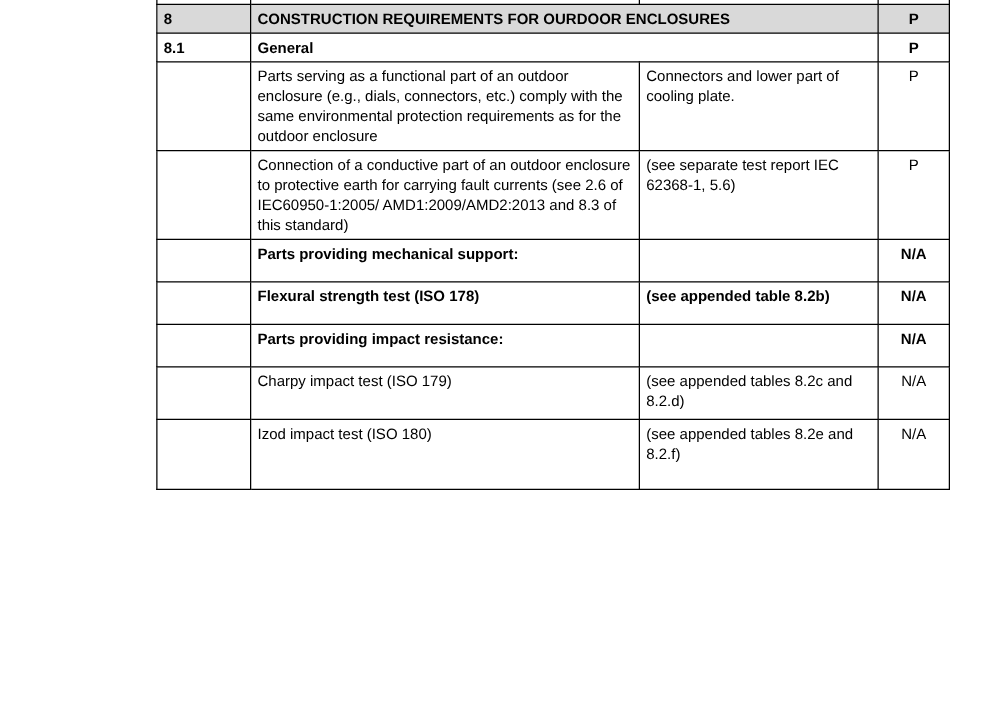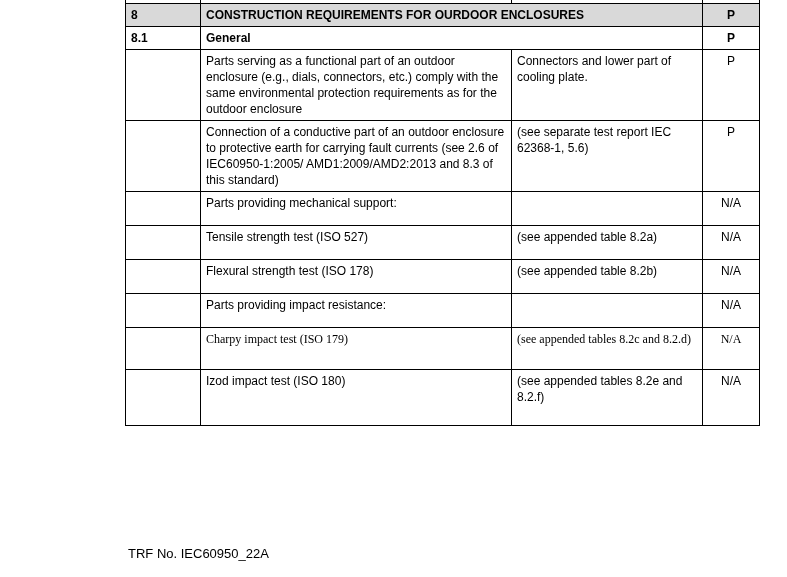--- a/index.html
+++ b/index.html
@@ -45,23 +45,23 @@
   tr.section td {
     font-weight: bold;
   }
   tr.shaded td {
     background: #d9d9d9;
   }
   td.plain {
     font-weight: normal;
   }
   tr.h22 { height: 22px; }
-  tr.h23 { height: 34px; }
+  tr.h23 { height: 34px; font-weight: bold; }
   tr.h40 { height: 40px; }
-  tr.h42 { height: 42px; font-family: Liberation Serif, serif; }
+  tr.h42 { height: 42px; }
   tr.h41 { height: 56px; }
   tr.h56 { height: 56px; }
   tr.h70 { height: 70px; }
   tr.h71 { height: 71px; }
   .footer {
     position: absolute;
     left: 128px;
     top: 546px;
     font-size: 13px;
     line-height: 16px;
@@ -118,26 +118,20 @@
 
 
 
       <tr class="h23">
         <td></td>
         <td>Parts providing mechanical support:</td>
         <td></td>
         <td class="verdict">N/A</td>
       </tr>
 
-      <tr class="h23">
-        <td></td>
-        <td>Tensile strength test (ISO 527)</td>
-        <td>(see appended table 8.2a)</td>
-        <td class="verdict">N/A</td>
-      </tr>
 
       <tr class="h23">
         <td></td>
         <td>Flexural strength test (ISO 178)</td>
         <td>(see appended table 8.2b)</td>
         <td class="verdict">N/A</td>
       </tr>
 
       <tr class="h23">
         <td></td>
@@ -157,14 +151,13 @@
         <td></td>
         <td>Izod impact test (ISO 180)</td>
         <td>(see appended tables 8.2e and 8.2.f)</td>
         <td class="verdict">N/A</td>
       </tr>
 
     </tbody>
       </table>
   </div>
 
-  <div class="footer">TRF No. IEC60950_22A</div>
 </div>
 
 </body></html>

